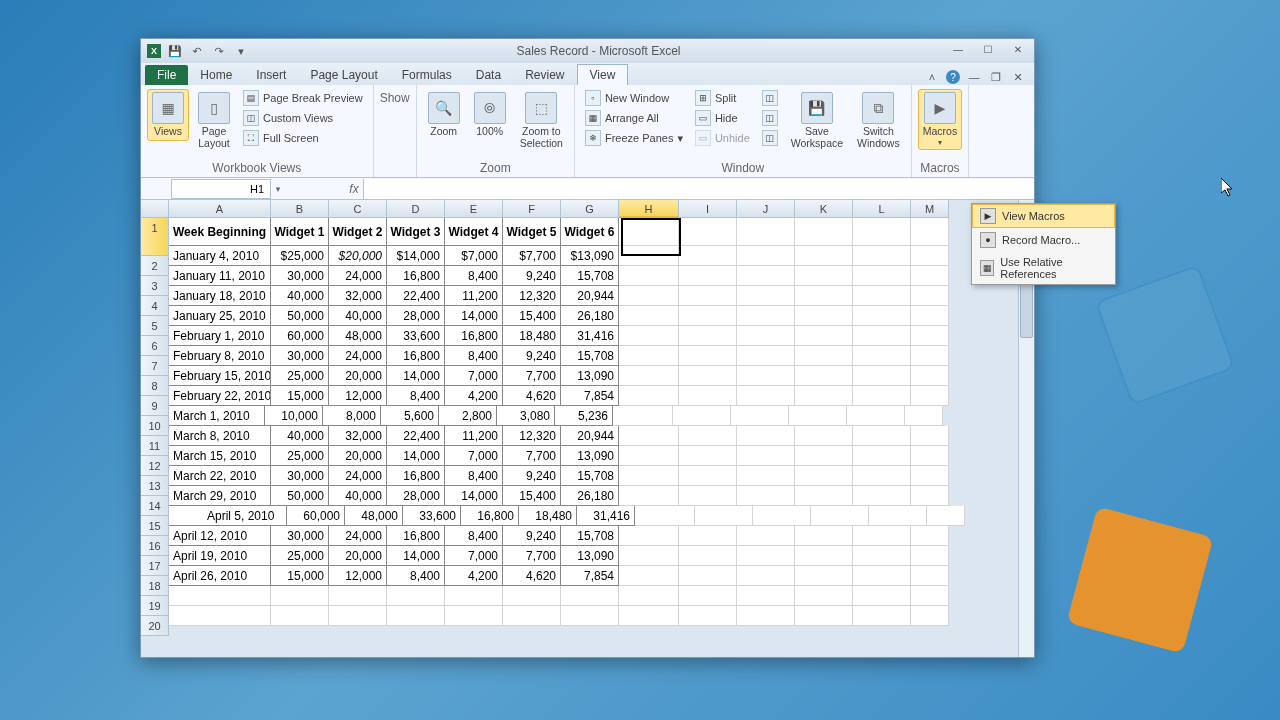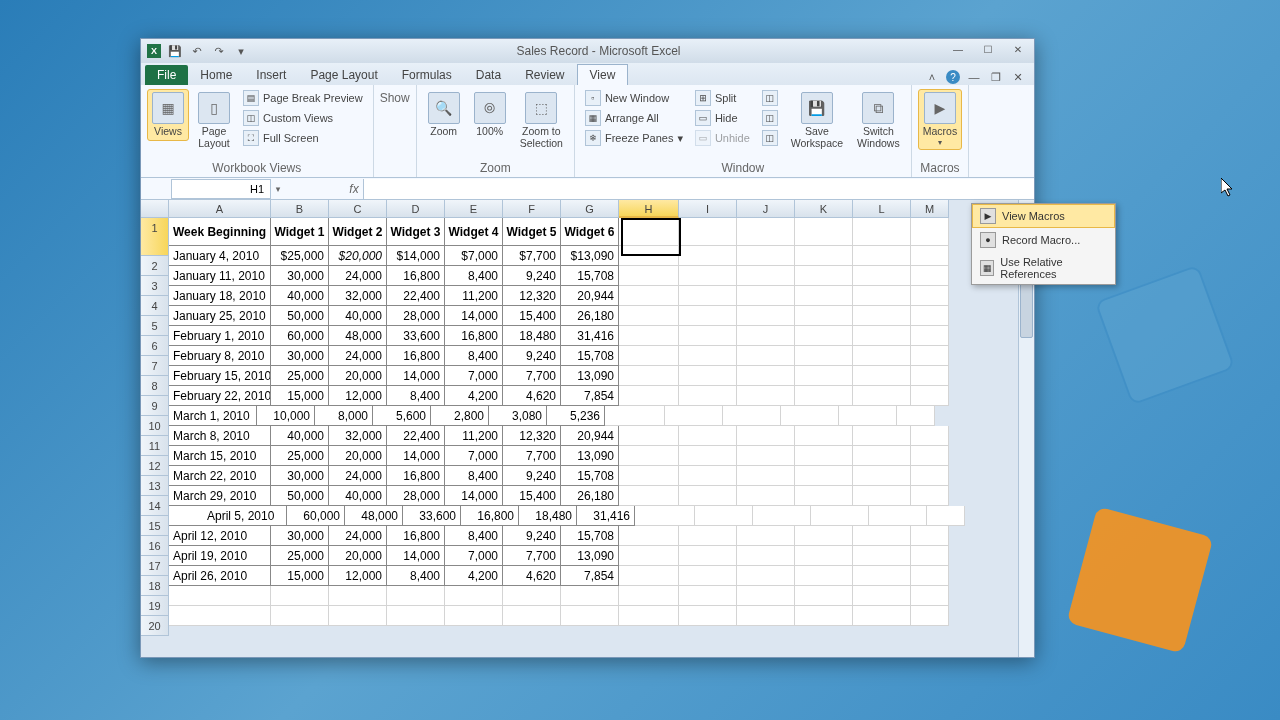--- a/index.html
+++ b/index.html
@@ -408,21 +408,21 @@
             <div class="cell data-border" style="width: 58px;">4,620</div>
             <div class="cell data-border" style="width: 58px;">7,854</div>
             <div class="cell " style="width: 60px;"></div>
             <div class="cell " style="width: 58px;"></div>
             <div class="cell " style="width: 58px;"></div>
             <div class="cell " style="width: 58px;"></div>
             <div class="cell " style="width: 58px;"></div>
             <div class="cell " style="width: 38px;"></div>
           </div>
           <div class="row">
-            <div class="cell left data-border" style="width: 88px; text-align: center;">March 1, 2010</div>
+            <div class="cell left data-border" style="width: 96px; text-align: center;">March 1, 2010</div>
             <div class="cell data-border" style="width: 58px;">10,000</div>
             <div class="cell data-border" style="width: 58px;">8,000</div>
             <div class="cell data-border" style="width: 58px;">5,600</div>
             <div class="cell data-border" style="width: 58px;">2,800</div>
             <div class="cell data-border" style="width: 58px;">3,080</div>
             <div class="cell data-border" style="width: 58px;">5,236</div>
             <div class="cell " style="width: 60px;"></div>
             <div class="cell " style="width: 58px;"></div>
             <div class="cell " style="width: 58px;"></div>
             <div class="cell " style="width: 58px;"></div>

